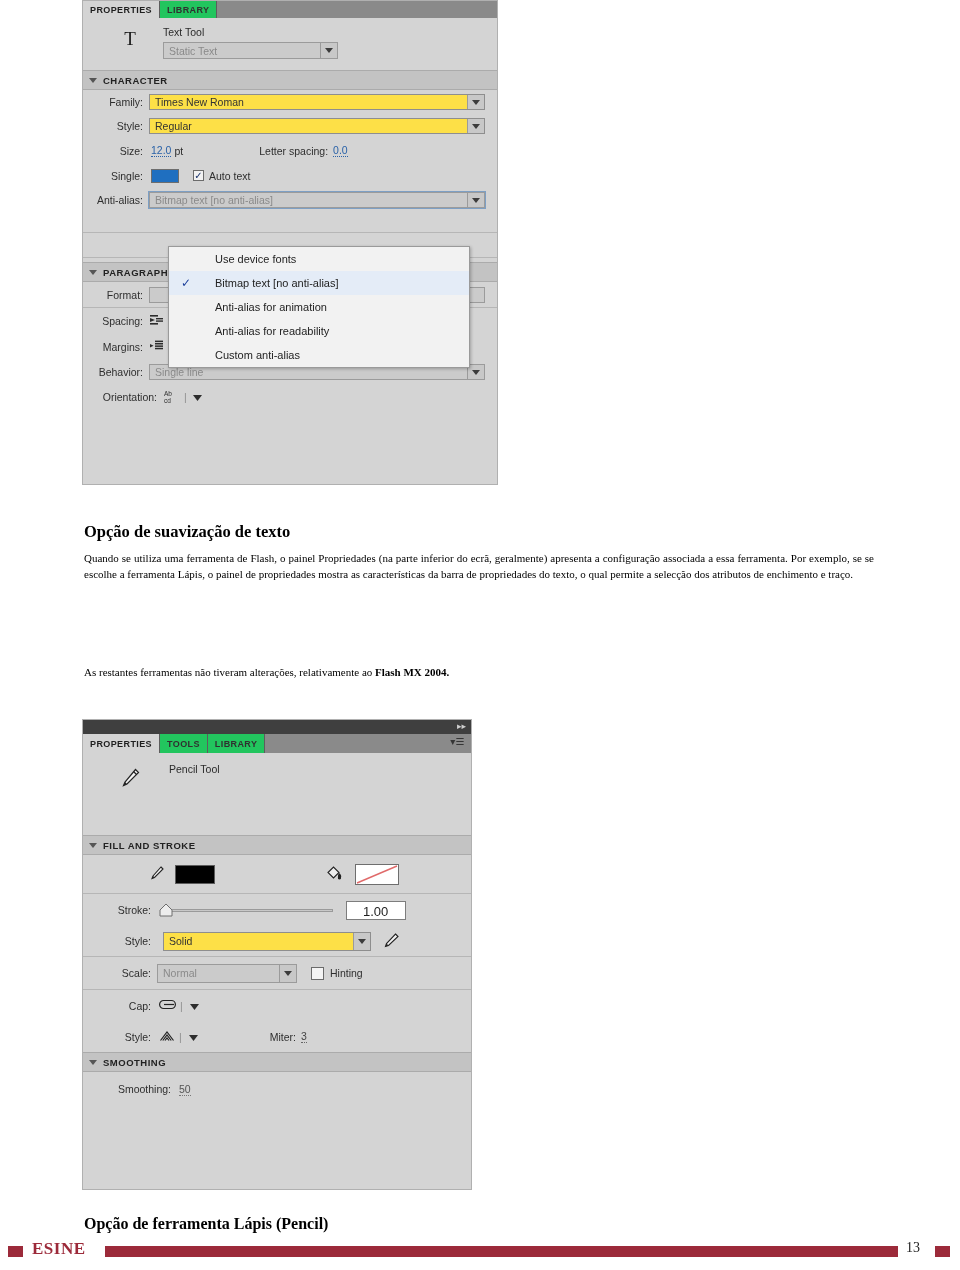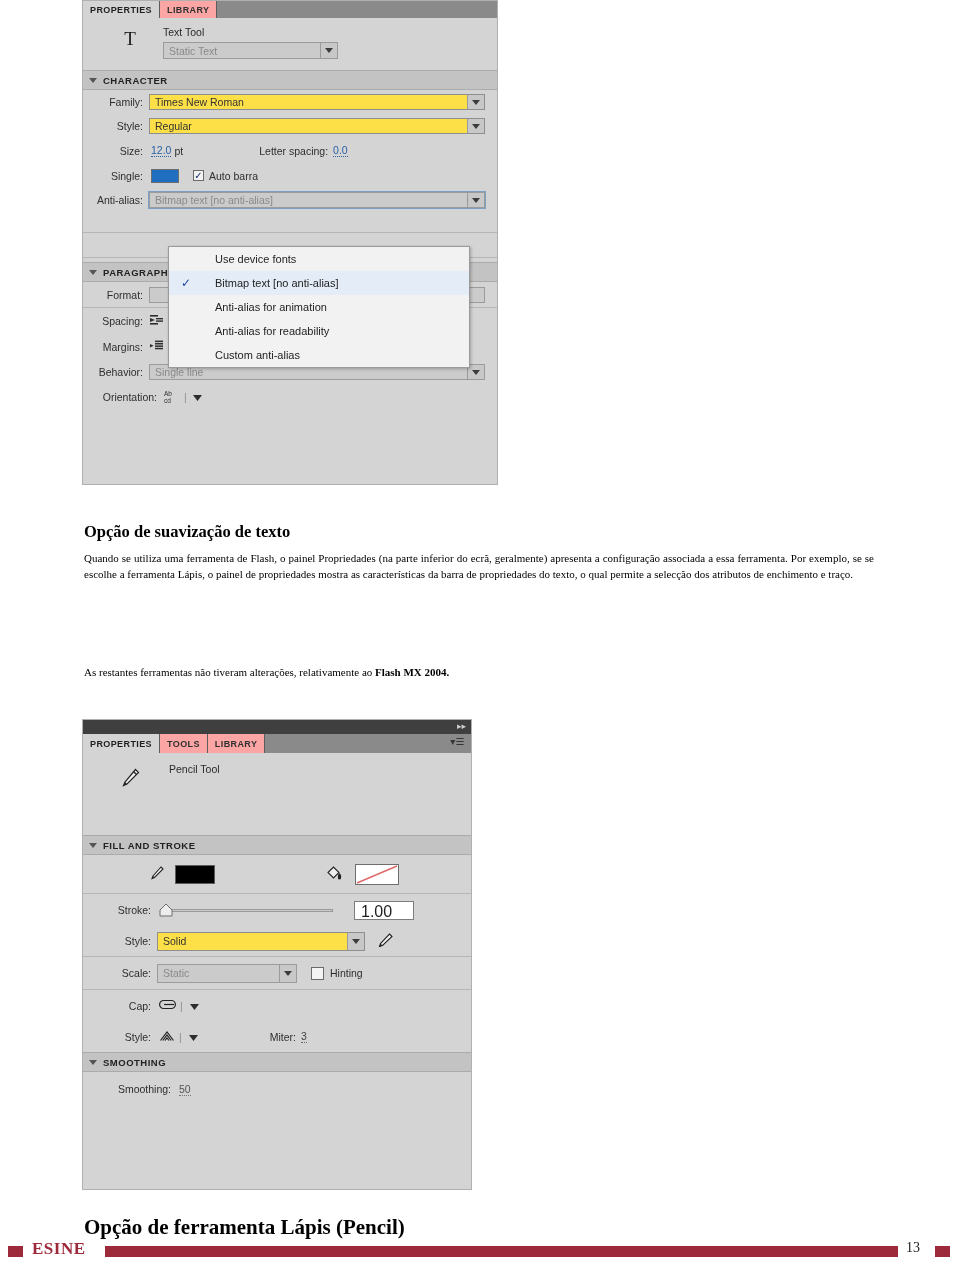--- a/index.html
+++ b/index.html
@@ -10,21 +10,21 @@
   }
   
   .panel{position:absolute;background:#d4d4d4;border:1px solid #b0b0b0;box-sizing:border-box;}
   .panel .tabbar{
     height:17px;background:#7e7e7e;display:flex;align-items:stretch;
     font-family:"Liberation Sans",sans-serif;font-size:9px;font-weight:bold;
     color:#2b2b2b;letter-spacing:.4px;position:relative;
   }
   .panel .tabbar .tab{
     display:flex;align-items:center;padding:0 7px;border-right:1px solid #5d5d5d;
-    background:#fca5a5;color:#303030;white-space:nowrap;
+    background:#22c55e;color:#303030;white-space:nowrap;
   }
   .panel .tabbar .tab.active{background:#d4d4d4;color:#1f1f1f;}
   .panel .tabbar .filler{flex:1;background:#8a8a8a;}
   .titlestrip{height:14px;background:#3f3f3f;position:relative;}
   .titlestrip .chev{
     position:absolute;right:5px;top:2px;color:#cfcfcf;font-size:9px;line-height:9px;
     font-family:"DejaVu Sans",sans-serif;
   }
   .menu-burger{position:absolute;right:6px;top:3px;color:#353535;font-size:10px;line-height:10px;
     font-family:"DejaVu Sans",sans-serif;}
@@ -78,21 +78,21 @@
   .popup .mi .mlabel{padding-left:16px;}
   
   .doc-h{
     position:absolute;font-family:"Liberation Serif",serif;font-weight:bold;font-size:16.5px;color:#000;
   }
   .doc-p{
     position:absolute;font-family:"Liberation Serif",serif;font-size:11px;color:#000;
     text-align:justify;line-height:1.45;
   }
   .caption{
-    position:absolute;font-family:"Liberation Serif",serif;font-weight:bold;font-size:21px;color:#000;
+    position:absolute;font-family:"Liberation Serif",serif;font-weight:bold;font-size:16px;color:#000;
   }
   
   .footer{position:absolute;left:0;bottom:8px;width:960px;height:22px;}
   .f-sq{position:absolute;width:15px;height:11px;background:#9c2a3a;}
   .f-brand{position:absolute;font-family:"Liberation Serif",serif;font-weight:bold;font-size:17px;color:#9c2a3a;letter-spacing:.5px;}
   .f-bar{position:absolute;height:11px;background:#9c2a3a;}
   .f-page{position:absolute;font-family:"Liberation Serif",serif;font-size:14px;color:#1c1c1c;}
   
   .ic{display:inline-block;vertical-align:middle;}
 </style>
@@ -154,21 +154,21 @@
     <span class="numval" style="margin-left:8px;">12.0</span>
     <span class="unit">pt</span>
     <span style="margin-left:76px;">Letter spacing:</span>
     <span class="numval" style="margin-left:5px;">0.0</span>
   </div>
 
   <div class="row" style="height:25px;">
     <span class="lbl" style="width:52px;">Single:</span>
     <span class="swatch" id="text-color-swatch" style="margin-left: 8px; background: rgb(31, 111, 192);"></span>
     <span class="chk" style="margin-left:14px;">✓</span>
-    <span style="margin-left:5px;">Auto barra</span>
+    <span style="margin-left:5px;">Auto text</span>
   </div>
 
   <div class="row" style="height:24px;">
     <span class="lbl" style="width:52px;">Anti-alias:</span>
     <div class="combo disabled" style="margin-left:6px;margin-right:4px;outline:1px solid #7d9fc4;">
       <span>Bitmap text [no anti-alias]</span>
       <span class="arrow">
           <i></i>
         </span>
     </div>
@@ -375,49 +375,49 @@
   <div class="sep"></div>
 
   <div class="row" style="height:32px;">
     <span class="lbl" style="width:60px;">Stroke:</span>
     <span style="position:relative;display:inline-block;width:175px;height:14px;margin-left:8px;">
       <span style="position:absolute;left:6px;top:6px;width:168px;height:3px;background:#c8c8c8;border:1px solid #9a9a9a;box-sizing:border-box;"></span>
       <svg width="14" height="14" viewBox="0 0 14 14" style="position:absolute;left:0;top:0;">
         <polygon points="7,1 13,7 13,13 1,13 1,7" fill="#ededed" stroke="#6e6e6e" stroke-width="1"></polygon>
       </svg>
     </span>
-    <span style="display:inline-block;width:60px;height:19px;line-height:19px;background:#fff;border:1px solid #7d7d7d;box-sizing:border-box;padding-left:6px;margin-left:20px;font-size:16px;color:#1f1f1f;">
+    <span style="display:inline-block;width:60px;height:19px;line-height:19px;background:#fff;border:1px solid #7d7d7d;box-sizing:border-box;padding-left:16px;margin-left:12px;font-size:13px;color:#1f1f1f;">
       <span>1.00</span>
     </span>
   </div>
 
   <div class="row" style="height:30px;">
     <span class="lbl" style="width:60px;">Style:</span>
-    <div class="combo" style="margin-left:6px;height:19px;flex:none;width:208px;">
+    <div class="combo" style="margin-left:12px;height:19px;flex:none;width:208px;">
       <span>Solid</span>
       <span class="arrow">
           <i></i>
         </span>
     </div>
     <span class="ic" style="margin-left:12px;">
       <svg width="17" height="17" viewBox="0 0 17 17">
         <g stroke="#232323" stroke-width="1.1" fill="#f4f4f4">
           <polygon points="12.5,2 15,4.5 5.5,13.5 2.5,14.5 3.5,11.5"></polygon>
         </g>
         <polygon points="2.5,14.5 3.5,11.5 5.5,13.5" fill="#232323"></polygon>
       </svg>
     </span>
   </div>
 
   <div class="sep"></div>
 
   <div class="row" style="height:32px;">
     <span class="lbl" style="width:60px;">Scale:</span>
     <div class="combo disabled" style="margin-left:6px;height:19px;flex:none;width:140px;">
-      <span>Static</span>
+      <span>Normal</span>
       <span class="arrow">
           <i></i>
         </span>
     </div>
     <span style="display:inline-block;width:13px;height:13px;border:1px solid #6b6b6b;background:#f4f4f4;box-sizing:border-box;margin-left:14px;"></span>
     <span style="margin-left:6px;">Hinting</span>
   </div>
 
   <div class="sep"></div>
 

